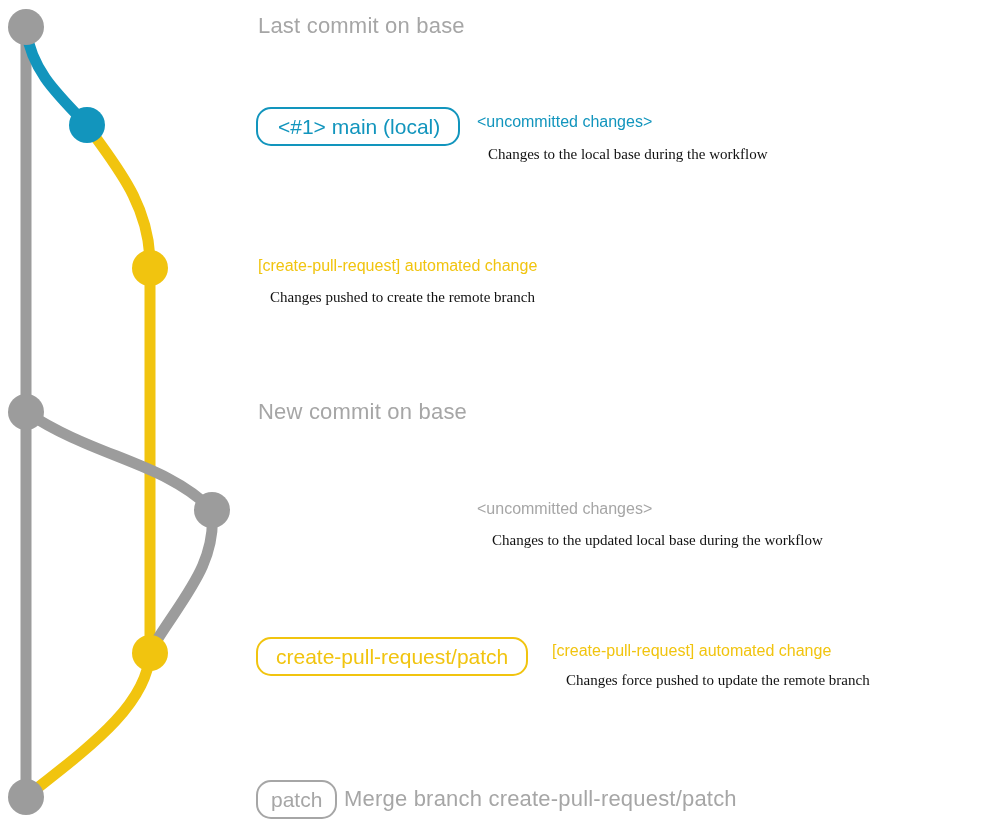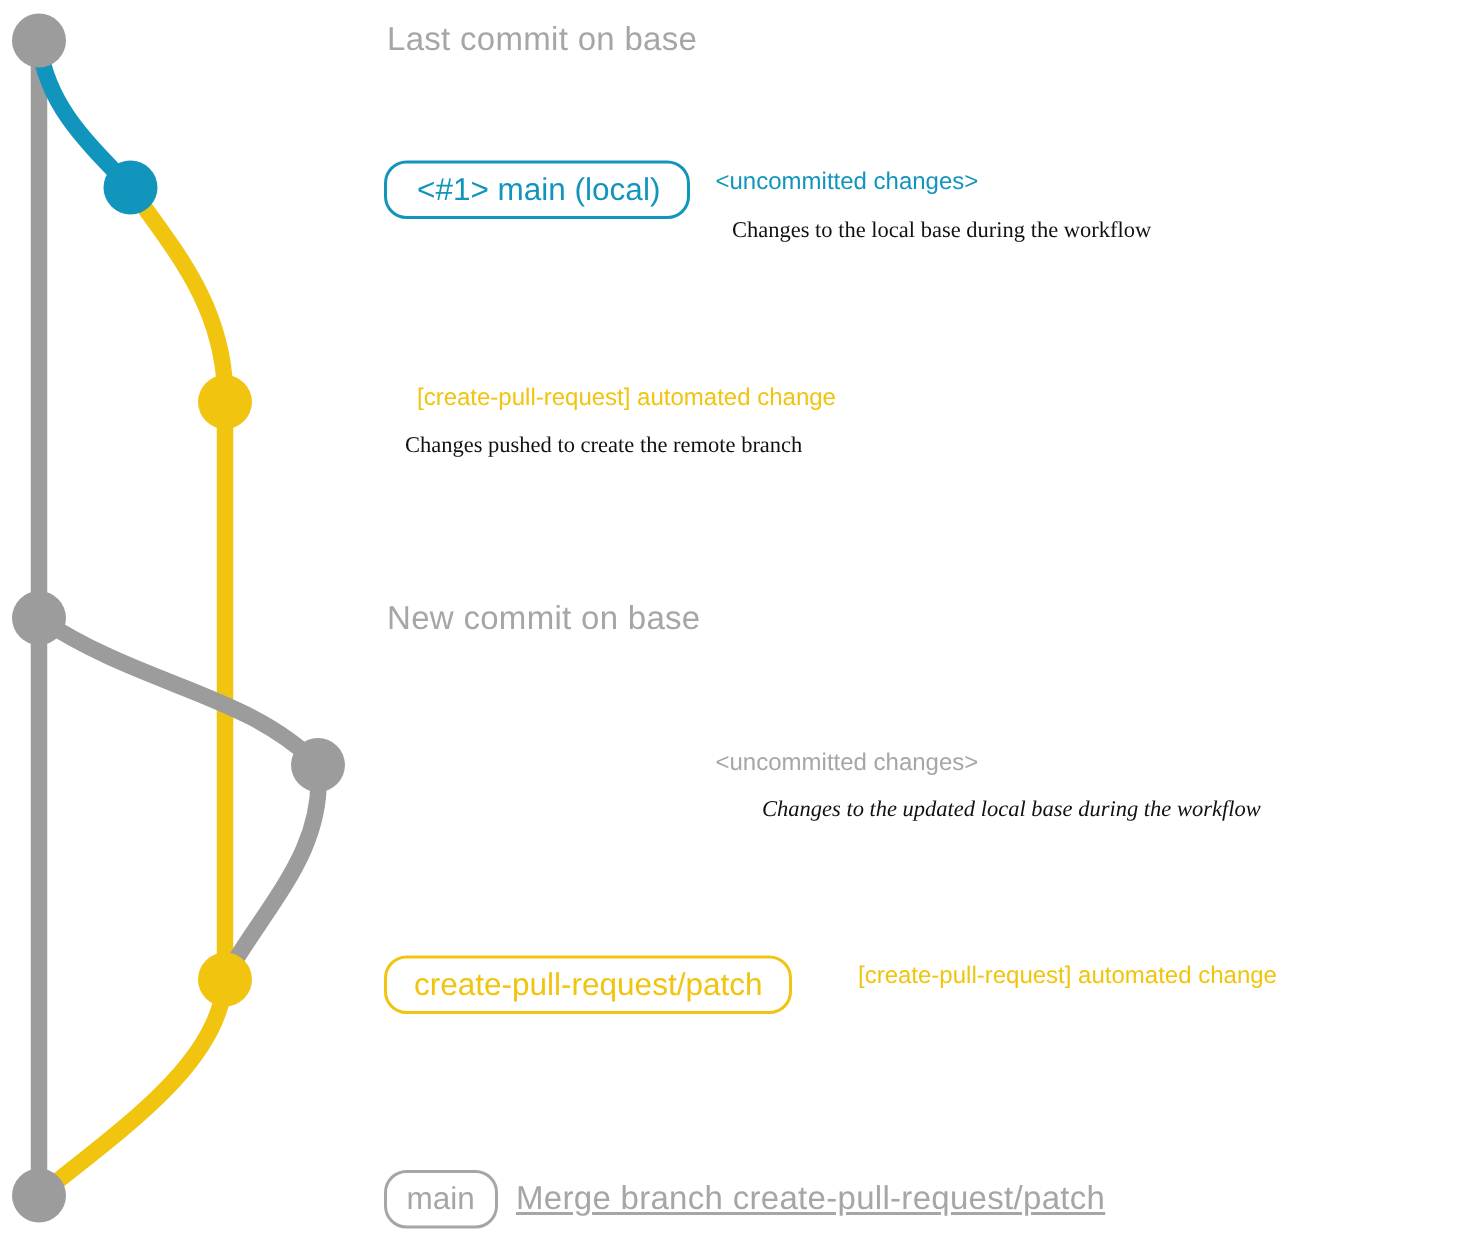--- a/index.html
+++ b/index.html
@@ -38,21 +38,21 @@
     padding: 5px 18px;
     background: var(--bg);
   }
   .pill.blue   { color: var(--blue);   border-color: var(--blue); padding-left: 20px; }
   .pill.gray   { color: var(--gray-text); border-color: var(--gray-text); }
   .pill.yellow { color: var(--yellow); border-color: var(--yellow); }
 
   .title { font-size: 16px; }
   .title.blue   { color: var(--blue); }
   .title.gray   { color: var(--gray-text); }
-  .title.yellow { color: var(--yellow); margin-left: 20px; }
+  .title.yellow { color: var(--yellow); }
 
   .desc {
     font-family: "Liberation Serif", serif;
     font-size: 15px;
     color: var(--ink);
   }
 </style>
 </head>
 <body>
 
@@ -81,21 +81,22 @@
   <div class="abs pill blue" style="left:256px; top:107px;">&lt;#1&gt; main (local)</div>
   <div class="abs title blue" style="left:477px; top:113px;">&lt;uncommitted changes&gt;</div>
   <div class="abs desc" style="left:488px; top:146px;">Changes to the local base during the workflow</div>
 
   <div class="abs title yellow" style="left:258px; top:257px;">[create-pull-request] automated change</div>
   <div class="abs heading" style="left:258px; top:399px;">New commit on base</div>
 
   <div class="abs desc" style="left:270px; top:289px;">Changes pushed to create the remote branch</div>
 
   <div class="abs title gray" style="left:477px; top:500px;">&lt;uncommitted changes&gt;</div>
-  <div class="abs desc" style="left:508px; top:532px;font-style:italic;">Changes to the updated local base during the workflow</div>
+  <div class="abs desc" style="left:492px; top:532px;">Changes to the updated local base during the workflow</div>
 
   <div class="abs pill yellow" style="left:256px; top:637px;">create-pull-request/patch</div>
   <div class="abs title yellow" style="left:552px; top:642px;">[create-pull-request] automated change</div>
+  <div class="abs desc" style="left:566px; top:672px;">Changes force pushed to update the remote branch</div>
 
-  <div class="abs pill gray" style="left:256px; top:780px; padding:5px 13px;">main</div>
-  <div class="abs heading" style="left:344px; top:786px;text-decoration:underline;">Merge branch create-pull-request/patch</div>
+  <div class="abs pill gray" style="left:256px; top:780px; padding:5px 13px;">patch</div>
+  <div class="abs heading" style="left:344px; top:786px;">Merge branch create-pull-request/patch</div>
 
 </div>
 
 </body></html>

